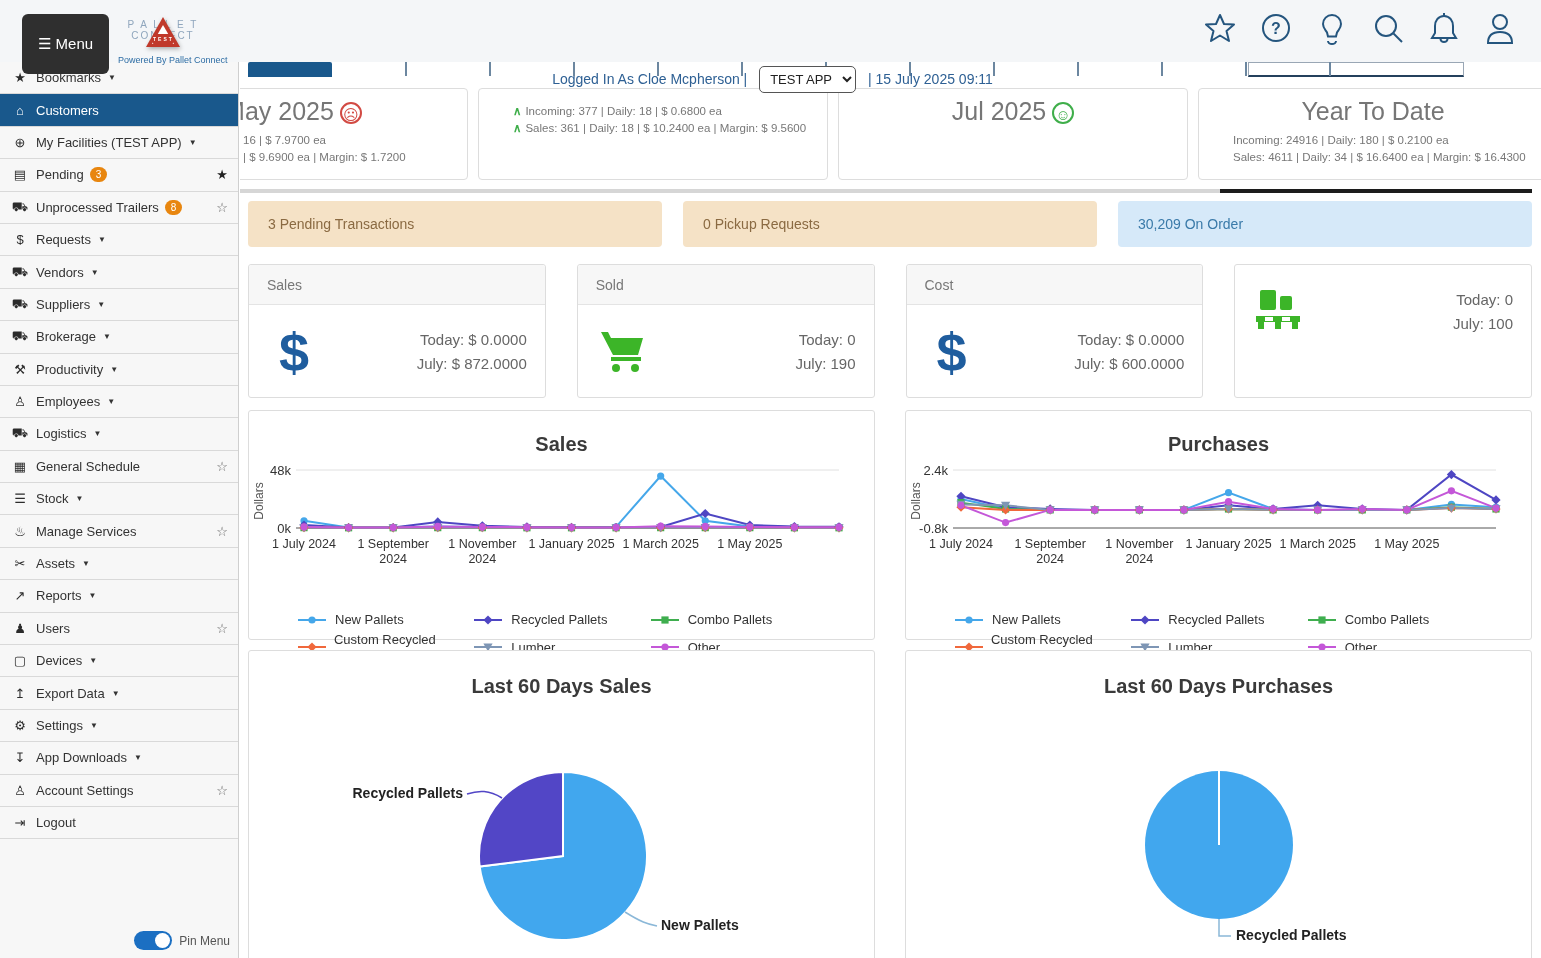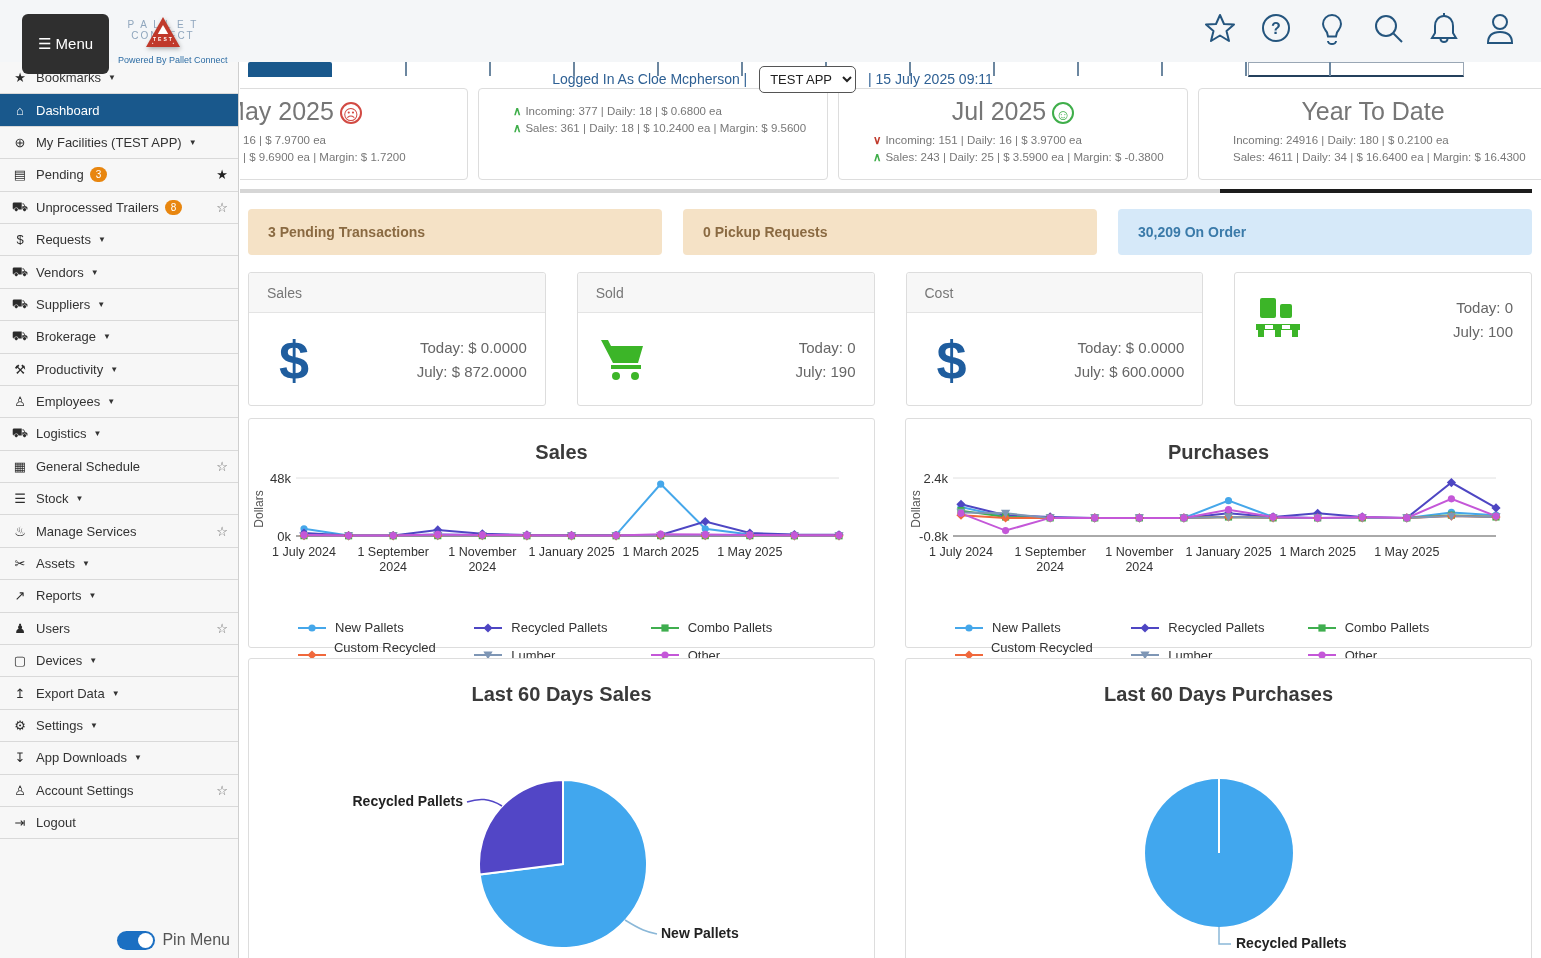--- a/index.html
+++ b/index.html
@@ -28,21 +28,21 @@
   .sidebar { position:absolute; left:0; top:62px; width:239px; bottom:0; background:#f7f7f7;
     border-right:1px solid #cfcfcf; z-index:20; }
   .side-item { position:relative; height:32.4px; display:flex; align-items:center; padding:0 10px;
     border-bottom:1px solid #d9d9d9; font-size:13px; color:#333; cursor:pointer; background:#f7f7f7; }
   .side-item .sicon { width:20px; text-align:center; margin-right:6px; font-size:13px; color:#2b2b2b; }
   .side-item.active { background:#19588c; color:#fff; }
   .side-item.active .sicon { color:#fff; }
   .caret { font-size:8px; margin-left:7px; color:inherit; }
   .badge { background:#e8860f; color:#fff; font-size:10px; border-radius:9px; padding:2px 6px; margin-left:6px; }
   .side-star { position:absolute; right:10px; font-size:13px; color:#444; }
-  .pin-row { position:absolute; bottom:8px; right:8px; display:flex; align-items:flex-start; gap:7px; font-size:16px; color:#555; }
+  .pin-row { position:absolute; bottom:8px; right:8px; display:flex; align-items:center; gap:7px; font-size:12px; color:#555; }
   .toggle { width:38px; height:19px; background:#1b6fc2; border-radius:10px; position:relative; cursor:pointer; }
   .toggle .knob { position:absolute; right:2px; top:2px; width:15px; height:15px; background:#fff; border-radius:50%; }
 
   
   .main { position:absolute; left:240px; top:62px; right:0; bottom:0; background:#fff; overflow:hidden; }
 
   .tabstrip { position:relative; height:17px; }
   .tab-active { position:absolute; left:8px; top:0; width:84px; height:15px; background:#19588c; border-radius:2px 2px 0 0; }
   .tab-tick { position:absolute; top:0; width:2px; height:14px; background:#6c87a0; }
   .tab-open { position:absolute; top:0; height:15px; border:1px solid #9aa7b5; border-bottom:2px solid #24405c; background:#fff; }
@@ -54,21 +54,21 @@
   .mood.sad { border:2px solid #d24a43; color:#d24a43; }
   .mood.happy { border:2px solid #3fae4a; color:#3fae4a; }
   .month-lines { margin-top:6px; }
   .mline { font-size:11.5px; color:#777; line-height:17px; white-space:nowrap; }
   .arrow-up { color:#3fae4a; font-weight:bold; margin-right:4px; }
   .arrow-down { color:#c0392b; font-weight:bold; margin-right:4px; }
 
   .cards-scroll { position:relative; height:4px; margin-top:9px; background:#d6d6d6; margin-right:9px; }
   .cards-thumb { position:absolute; right:0; top:0; height:4px; width:312px; background:#1c1c1c; }
 
-  .banner-row { display:grid; grid-template-columns:1fr 1fr 1fr; gap:21px; margin:16px 9px 0 8px;font-weight:bold; }
+  .banner-row { display:grid; grid-template-columns:1fr 1fr 1fr; gap:21px; margin:8px 9px 0 8px; }
   .banner { height:46px; border-radius:4px; font-size:14px; line-height:46px; padding-left:20px; cursor:pointer; }
   .banner.warn { background:#f5e2c6; color:#8a6a42; }
   .banner.info { background:#d6e9f9; color:#3a7aa9; }
 
   .stat-row { display:grid; grid-template-columns:repeat(4,1fr); gap:31px; margin:17px 9px 0 8px; }
   .stat-card { border:1px solid #ddd; border-radius:3px; height:134px; background:#fff; }
   .stat-head { height:40px; background:#f7f7f7; border-bottom:1px solid #e4e4e4; font-size:14px; color:#777;
     line-height:40px; padding-left:18px; border-radius:3px 3px 0 0; }
   .stat-body { display:flex; align-items:center; height:93px; }
   .stat-icon { width:90px; text-align:center; }
@@ -144,21 +144,21 @@
 
 <div class="sidebar">
   <div id="side-items">
       <div class="side-item">
         <span class="sicon">★</span>
         <span>Bookmarks</span>
         <span class="caret">▼</span>
       </div>
       <div class="side-item active">
         <span class="sicon">⌂</span>
-        <span>Dashboard</span>
+        <span>Customers</span>
       </div>
       <div class="side-item">
         <span class="sicon">⊕</span>
         <span>My Facilities (TEST APP)</span>
         <span class="caret">▼</span>
       </div>
       <div class="side-item">
         <span class="sicon">▤</span>
         <span>Pending</span>
         <span class="badge">3</span>
@@ -300,24 +300,20 @@
         </div>
       </div>
       <div class="month-card">
         <div class="month-lines" style="padding-left: 34px;">
           <div class="mline"><span class="arrow-up">∧</span><span>Incoming: 377 | Daily: 18 | $ 0.6800 ea</span></div>
           <div class="mline"><span class="arrow-up">∧</span><span>Sales: 361 | Daily: 18 | $ 10.2400 ea | Margin: $ 9.5600</span></div>
         </div>
       </div>
       <div class="month-card">
         <div class="month-title"><span>Jul 2025</span><span class="mood happy">☺</span></div>
-        <div class="month-lines" style="padding-left: 34px;">
-          <div class="mline"><span class="arrow-down">∨</span><span>Incoming: 151 | Daily: 16 | $ 3.9700 ea</span></div>
-          <div class="mline"><span class="arrow-up">∧</span><span>Sales: 243 | Daily: 25 | $ 3.5900 ea | Margin: $ -0.3800</span></div>
-        </div>
       </div>
       <div class="month-card">
         <div class="month-title"><span>Year To Date</span></div>
         <div class="month-lines" style="padding-left: 34px;">
           <div class="mline"><span>Incoming: 24916 | Daily: 180 | $ 0.2100 ea</span></div>
           <div class="mline"><span>Sales: 4611 | Daily: 34 | $ 16.6400 ea | Margin: $ 16.4300</span></div>
         </div>
       </div>
     </div>
 

